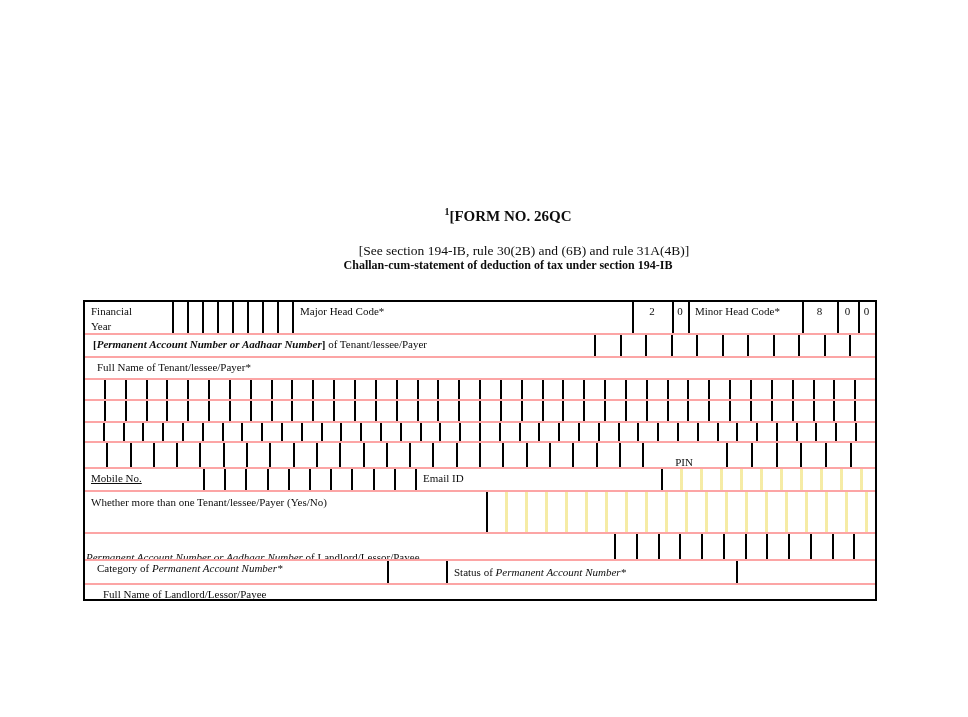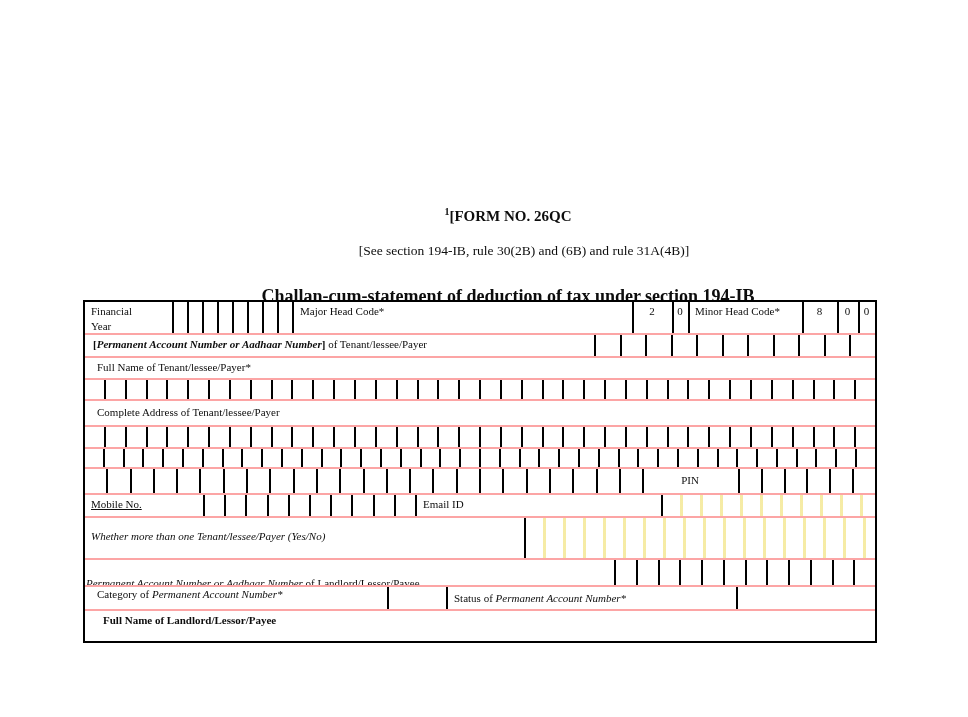--- a/index.html
+++ b/index.html
@@ -5,21 +5,21 @@
   html,body { margin:0; padding:0; }
   body {
     width:968px; height:717px; background:#ffffff; position:relative;
     font-family:"Liberation Serif","DejaVu Serif",serif; color:#0d0d0d;
     overflow:hidden;
   }
   .headings { position:absolute; left:48px; top:0; width:920px; text-align:center; }
   .title { position:absolute; top:206px; left:0; width:100%; font-weight:bold; font-size:15px; }
   .title sup { font-weight:bold; font-size:10px; }
   .subtitle { position:absolute; top:243px; left:16px; width:100%; font-size:13.5px; }
-  .heading3 { position:absolute; top:286px; left:0; width:100%; font-weight:bold; font-size:18px; }
+  .heading3 { position:absolute; top:258px; left:0; width:100%; font-weight:bold; font-size:12px; }
 
   .formtable {
     position:absolute; left:83px; top:300px; width:794px;
     border:2px solid #000; box-sizing:border-box; background:#fff;
   }
   .row { display:flex; align-items:stretch; box-sizing:border-box; }
   .row + .row { border-top:2px solid #fca5a5; }
   .c { box-sizing:border-box; font-size:11px; line-height:15px; padding:2px 2px 0 6px; overflow:hidden; white-space:nowrap; }
   .c + .c { border-left:2px solid #000; }
   .cells { display:flex; align-items:stretch; padding:0; }
@@ -33,41 +33,41 @@
       rgba(244,232,150,0.85) 17px, rgba(244,232,150,0.85) 20px);
   }
   .ital { font-style:italic; }
   .b { font-weight:bold; }
 
   
   .r1 { height:31px; } .r2 { height:23px; } .r3 { height:22px; }
   .r4 { height:21px; } .r5 { height:26px; } .r6 { height:22px; }
   .r7 { height:20px; } .r8 { height:26px; } .r9 { height:23px; }
   .r10 { height:42px; } .r11 { height:27px; } .r12 { height:24px; }
-  .r13 { height:32px;font-weight:bold; }
+  .r13 { height:16px; }
 
   .fy-label { width:87px; }
   .fy-cells { width:120px; }
   .major-label { width:340px; }
   .mh-2 { width:40px; } .mh-0 { width:16px; }
   .minor-label { width:114px; padding-left:5px; }
   .mi-8 { width:35px; } .mi-0a { width:21px; } .mi-0b { flex:1; }
 
   .pan-tenant-label { width:509px; padding-left:8px; }
   .pan-boxes { flex:1; }
   .fullname-label { padding-left:12px; width:100%; }
   .address-label { padding-left:12px; width:100%; padding-top:4px; }
   .pin-left { width:557px; }
-  .pin-cell { width:96px; text-align:center; padding-left:0; padding-top:4px; }
+  .pin-cell { width:84px; text-align:center; padding-left:0; padding-top:12px; }
   .pin-right { flex:1; }
   .mobile-label { width:118px;text-decoration:underline; }
   .mobile-cells { width:212px; }
   .email-label { width:246px; }
   .email-blank { flex:1; }
-  .whether-label { width:439px; padding-top:11px;font-style:italic; }
+  .whether-label { width:401px; padding-top:3px; }
   .whether-blank { flex:1; }
   .pan-landlord-label { width:529px; padding-left:1px; padding-top:16px; }
   .pan-landlord-boxes { flex:1; }
   .cat-label { width:302px; padding-left:12px; padding-top:0; }
   .cat-blank { width:59px; }
   .status-label { width:290px; padding-top:4px; }
   .status-blank { flex:1; }
   .fullname-landlord { padding-left:18px; width:100%; }
 </style>
 </head>
@@ -162,23 +162,20 @@
         <div class="cell"></div>
         <div class="cell"></div>
         <div class="cell"></div>
         <div class="cell"></div>
         <div class="cell"></div>
         <div class="cell"></div>
         <div class="cell"></div>
       </div>
   </div>
 
-  <div class="row r5">
-    <div class="c address-label">Complete Address of Tenant/lessee/Payer</div>
-  </div>
 
   <div class="row r6">
     <div class="cells grow">
         <div class="cell"></div>
         <div class="cell"></div>
         <div class="cell"></div>
         <div class="cell"></div>
         <div class="cell"></div>
         <div class="cell"></div>
         <div class="cell"></div>

